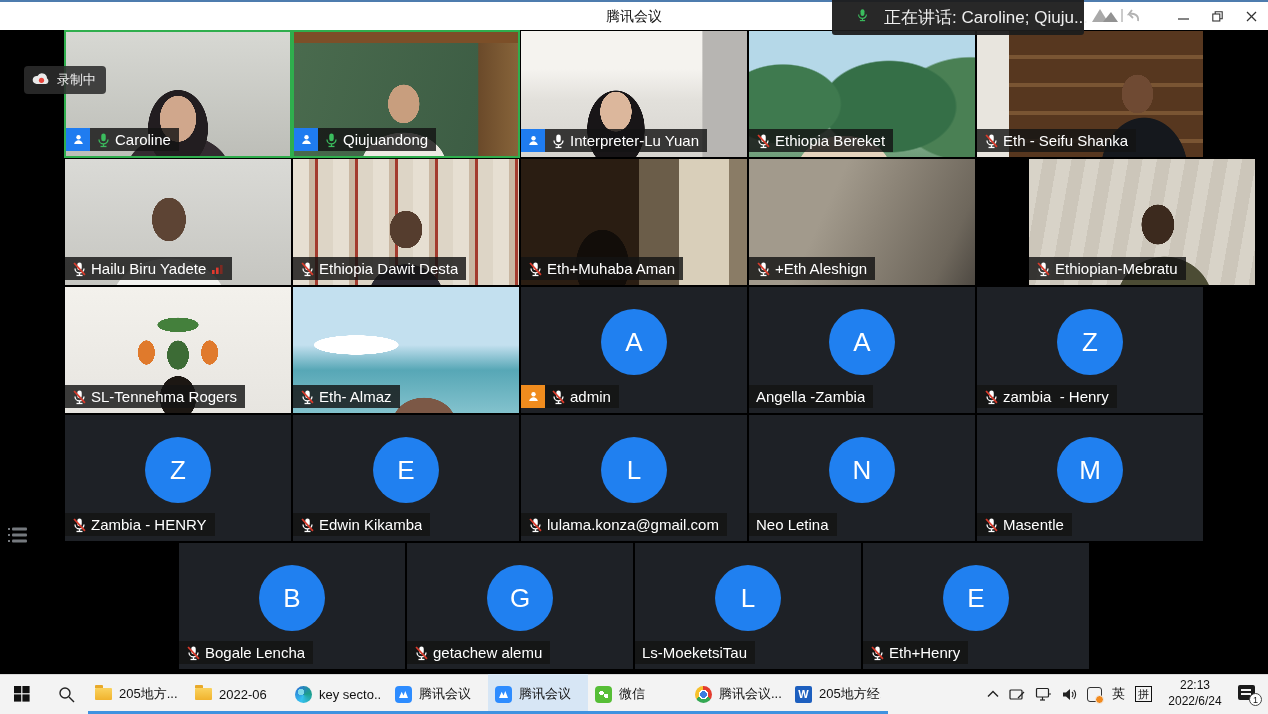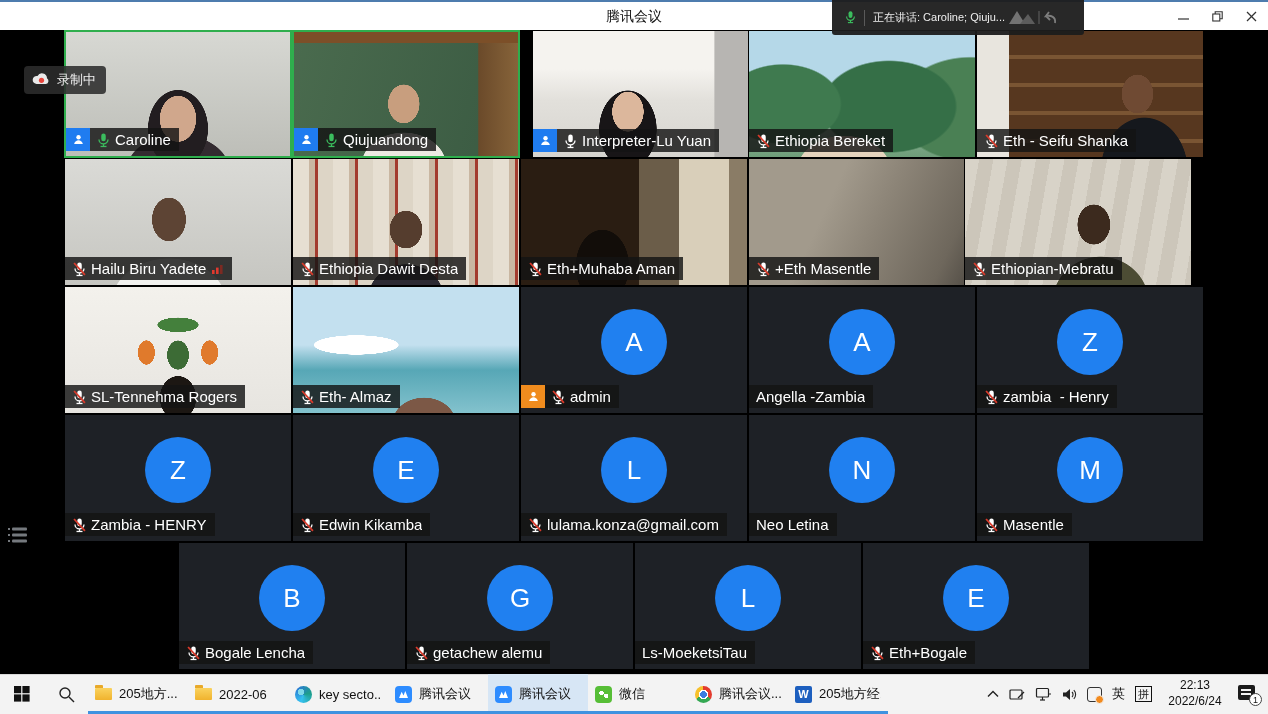--- a/index.html
+++ b/index.html
@@ -10,21 +10,21 @@
   .titlebar{position:absolute;top:0;left:0;width:1268px;height:30px;background:#fff;
     border-top:2px solid #4e7cae;}
   .win-title{position:absolute;left:50%;top:0;transform:translateX(-50%);line-height:28px;
     font-size:14px;color:#111;}
   .win-controls{position:absolute;right:0;top:0;height:28px;display:flex;}
   .wc{width:34px;height:28px;display:flex;align-items:center;justify-content:center;cursor:default;}
 
   
   .speaking-box{position:absolute;top:0;left:832px;width:252px;height:35px;z-index:40;
     background:rgba(28,28,28,.95);border-radius:0 0 3px 3px;display:flex;align-items:center;
-    padding:0 12px;color:#eee;font-size:11px;}
+    padding:0 24px;color:#eee;font-size:17px;}
   .speaking-box .div{width:1px;height:16px;background:#5a5a5a;margin:0 8px 0 7px;}
   .speaking-box .txt{white-space:nowrap;}
   .speaking-box .deco{margin-left:2px;opacity:.75;}
 
   
   .stage{position:absolute;top:30px;left:0;width:1268px;height:644px;background:#000;border-radius:17px;}
   .rec-badge{position:absolute;top:36px;left:24px;height:28px;padding:0 10px 0 8px;z-index:30;
     background:rgba(44,44,44,.88);border-radius:4px;display:flex;align-items:center;gap:7px;
     color:#f0f0f0;font-size:13px;}
   .member-list-ico{position:absolute;top:497px;left:8px;opacity:.85;}
@@ -54,21 +54,21 @@
   .v-qiujuandong{background:
     radial-gradient(ellipse 26px 32px at 49% 58%,#c89e7e 60%,transparent 61%),
     radial-gradient(ellipse 70px 55px at 49% 108%,#ece9e2 60%,transparent 61%),
     linear-gradient(#7c4f28 0 9%,transparent 9%),
     linear-gradient(90deg,transparent 82%,#6b4a2a 82.5%,#87643a),
     linear-gradient(105deg,#4a6b4e,#3a5a42);}
   .v-luyuan{background:
     radial-gradient(ellipse 26px 33px at 42% 64%,#dcb79c 60%,transparent 61%),
     radial-gradient(ellipse 46px 62px at 42% 78%,#181517 62%,transparent 63%),
     linear-gradient(90deg,transparent 80%,#b7b5b2 80.5%),
-    linear-gradient(#f5f3ef 0 30%,#e2e0db 55%,#d6d4cf); margin-left: 12px;}
+    linear-gradient(#f5f3ef 0 30%,#e2e0db 55%,#d6d4cf);}
   .v-bereket{background:
     radial-gradient(ellipse 78px 60px at 42% 112%,#e5d3bd 60%,transparent 61%),
     radial-gradient(ellipse 95px 65px at 15% 58%,#3f7a4f 60%,transparent 62%),
     radial-gradient(ellipse 110px 75px at 62% 60%,#356f47 60%,transparent 62%),
     radial-gradient(ellipse 120px 85px at 98% 62%,#4a8054 60%,transparent 62%),
     linear-gradient(#b5d8e8 0 42%,#8fb79b 72%,#6f9d79);}
   .v-seifu{background:
     radial-gradient(ellipse 26px 32px at 71% 50%,#6f4a33 60%,transparent 61%),
     radial-gradient(ellipse 72px 90px at 74% 112%,#15181d 60%,transparent 61%),
     linear-gradient(90deg,#e8e5de 0 14%,transparent 14%),
@@ -355,24 +355,24 @@
           <div class="plabel">
             <span class="mic">
               <svg width="15" height="16" viewBox="0 0 16 16">
                 <rect x="5.6" y="1" width="4.8" height="8.2" rx="2.4" fill="#fff"></rect>
                 <path d="M3.2 7.4a4.8 4.8 0 0 0 9.6 0" fill="none" stroke="#fff" stroke-width="1.4"></path>
                 <line x1="8" y1="12.4" x2="8" y2="14.6" stroke="#fff" stroke-width="1.4"></line>
                 <line x1="4.8" y1="14.9" x2="11.2" y2="14.9" stroke="#fff" stroke-width="1.4"></line>
                 <line x1="2.2" y1="1.6" x2="13.8" y2="14.2" stroke="#d93a2b" stroke-width="1.9"></line>
               </svg>
             </span>
-            <span class="pname">+Eth Masentle</span>
-          </div>
-        </div>
-        <div class="tile v-mebratu" style="left: 964px; top: 128px;">
+            <span class="pname">+Eth Aleshign</span>
+          </div>
+        </div>
+        <div class="tile v-mebratu" style="left: 1028px; top: 128px;">
           <div class="plabel">
             <span class="mic">
               <svg width="15" height="16" viewBox="0 0 16 16">
                 <rect x="5.6" y="1" width="4.8" height="8.2" rx="2.4" fill="#fff"></rect>
                 <path d="M3.2 7.4a4.8 4.8 0 0 0 9.6 0" fill="none" stroke="#fff" stroke-width="1.4"></path>
                 <line x1="8" y1="12.4" x2="8" y2="14.6" stroke="#fff" stroke-width="1.4"></line>
                 <line x1="4.8" y1="14.9" x2="11.2" y2="14.9" stroke="#fff" stroke-width="1.4"></line>
                 <line x1="2.2" y1="1.6" x2="13.8" y2="14.2" stroke="#d93a2b" stroke-width="1.9"></line>
               </svg>
             </span>
@@ -580,21 +580,21 @@
           <div class="plabel">
             <span class="mic">
               <svg width="15" height="16" viewBox="0 0 16 16">
                 <rect x="5.6" y="1" width="4.8" height="8.2" rx="2.4" fill="#fff"></rect>
                 <path d="M3.2 7.4a4.8 4.8 0 0 0 9.6 0" fill="none" stroke="#fff" stroke-width="1.4"></path>
                 <line x1="8" y1="12.4" x2="8" y2="14.6" stroke="#fff" stroke-width="1.4"></line>
                 <line x1="4.8" y1="14.9" x2="11.2" y2="14.9" stroke="#fff" stroke-width="1.4"></line>
                 <line x1="2.2" y1="1.6" x2="13.8" y2="14.2" stroke="#d93a2b" stroke-width="1.9"></line>
               </svg>
             </span>
-            <span class="pname">Eth+Bogale</span>
+            <span class="pname">Eth+Henry</span>
           </div>
         </div>
       </div>
   </div>
 
   <div class="taskbar">
     <div class="tb-ico">
       <svg width="16" height="16" viewBox="0 0 16 16">
           <g fill="#111">
             <rect x="0" y="0" width="7.2" height="7.2"></rect>

